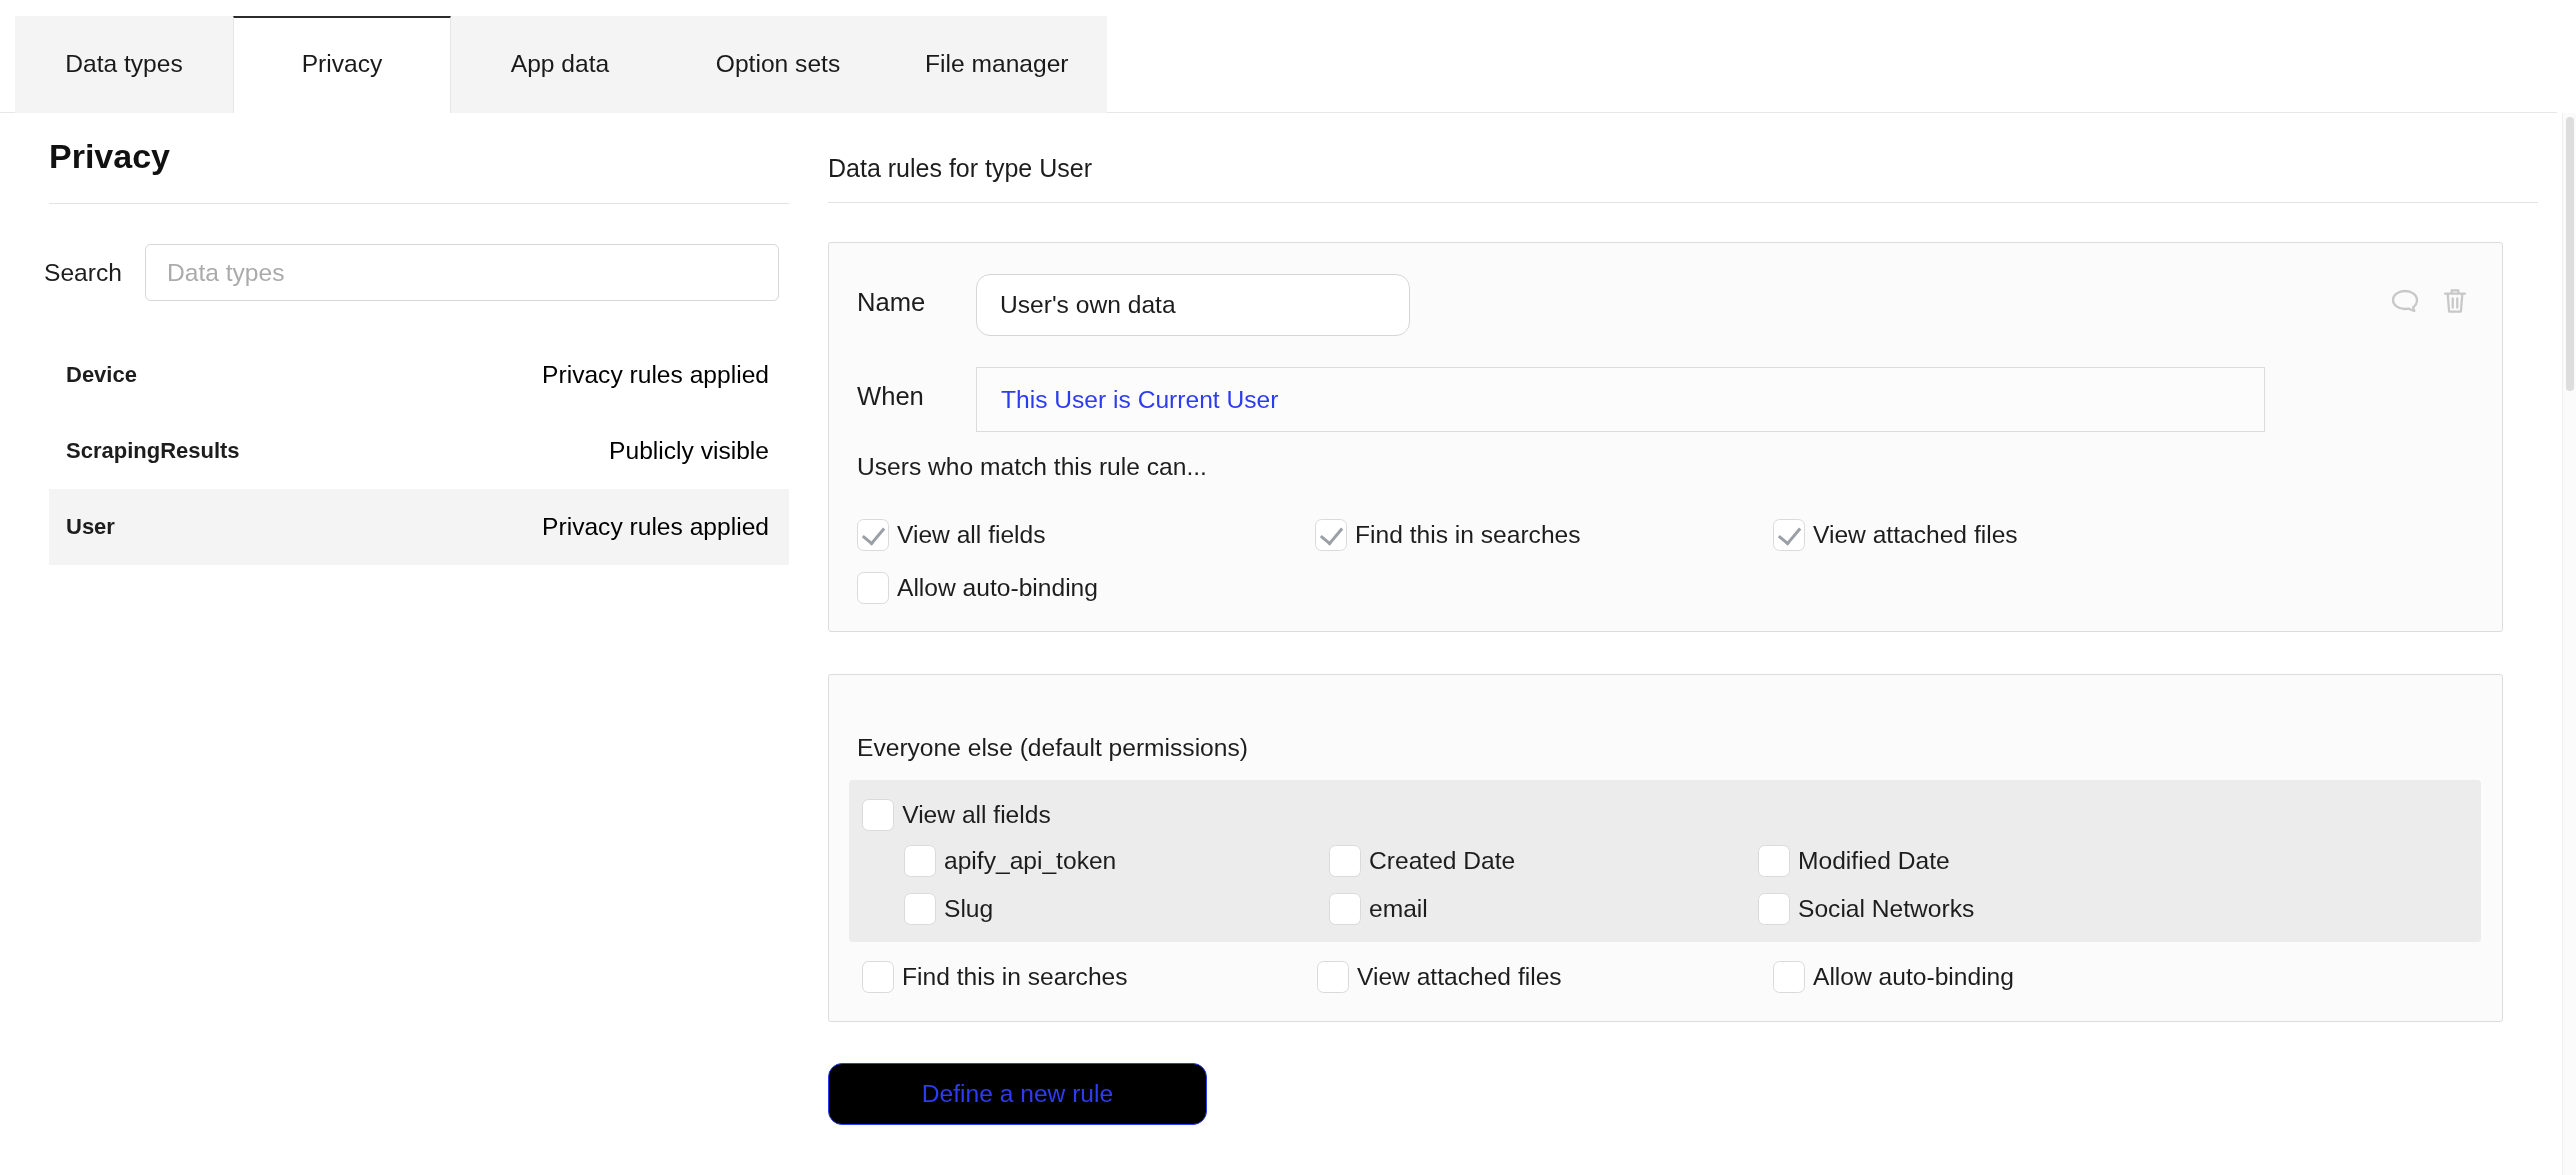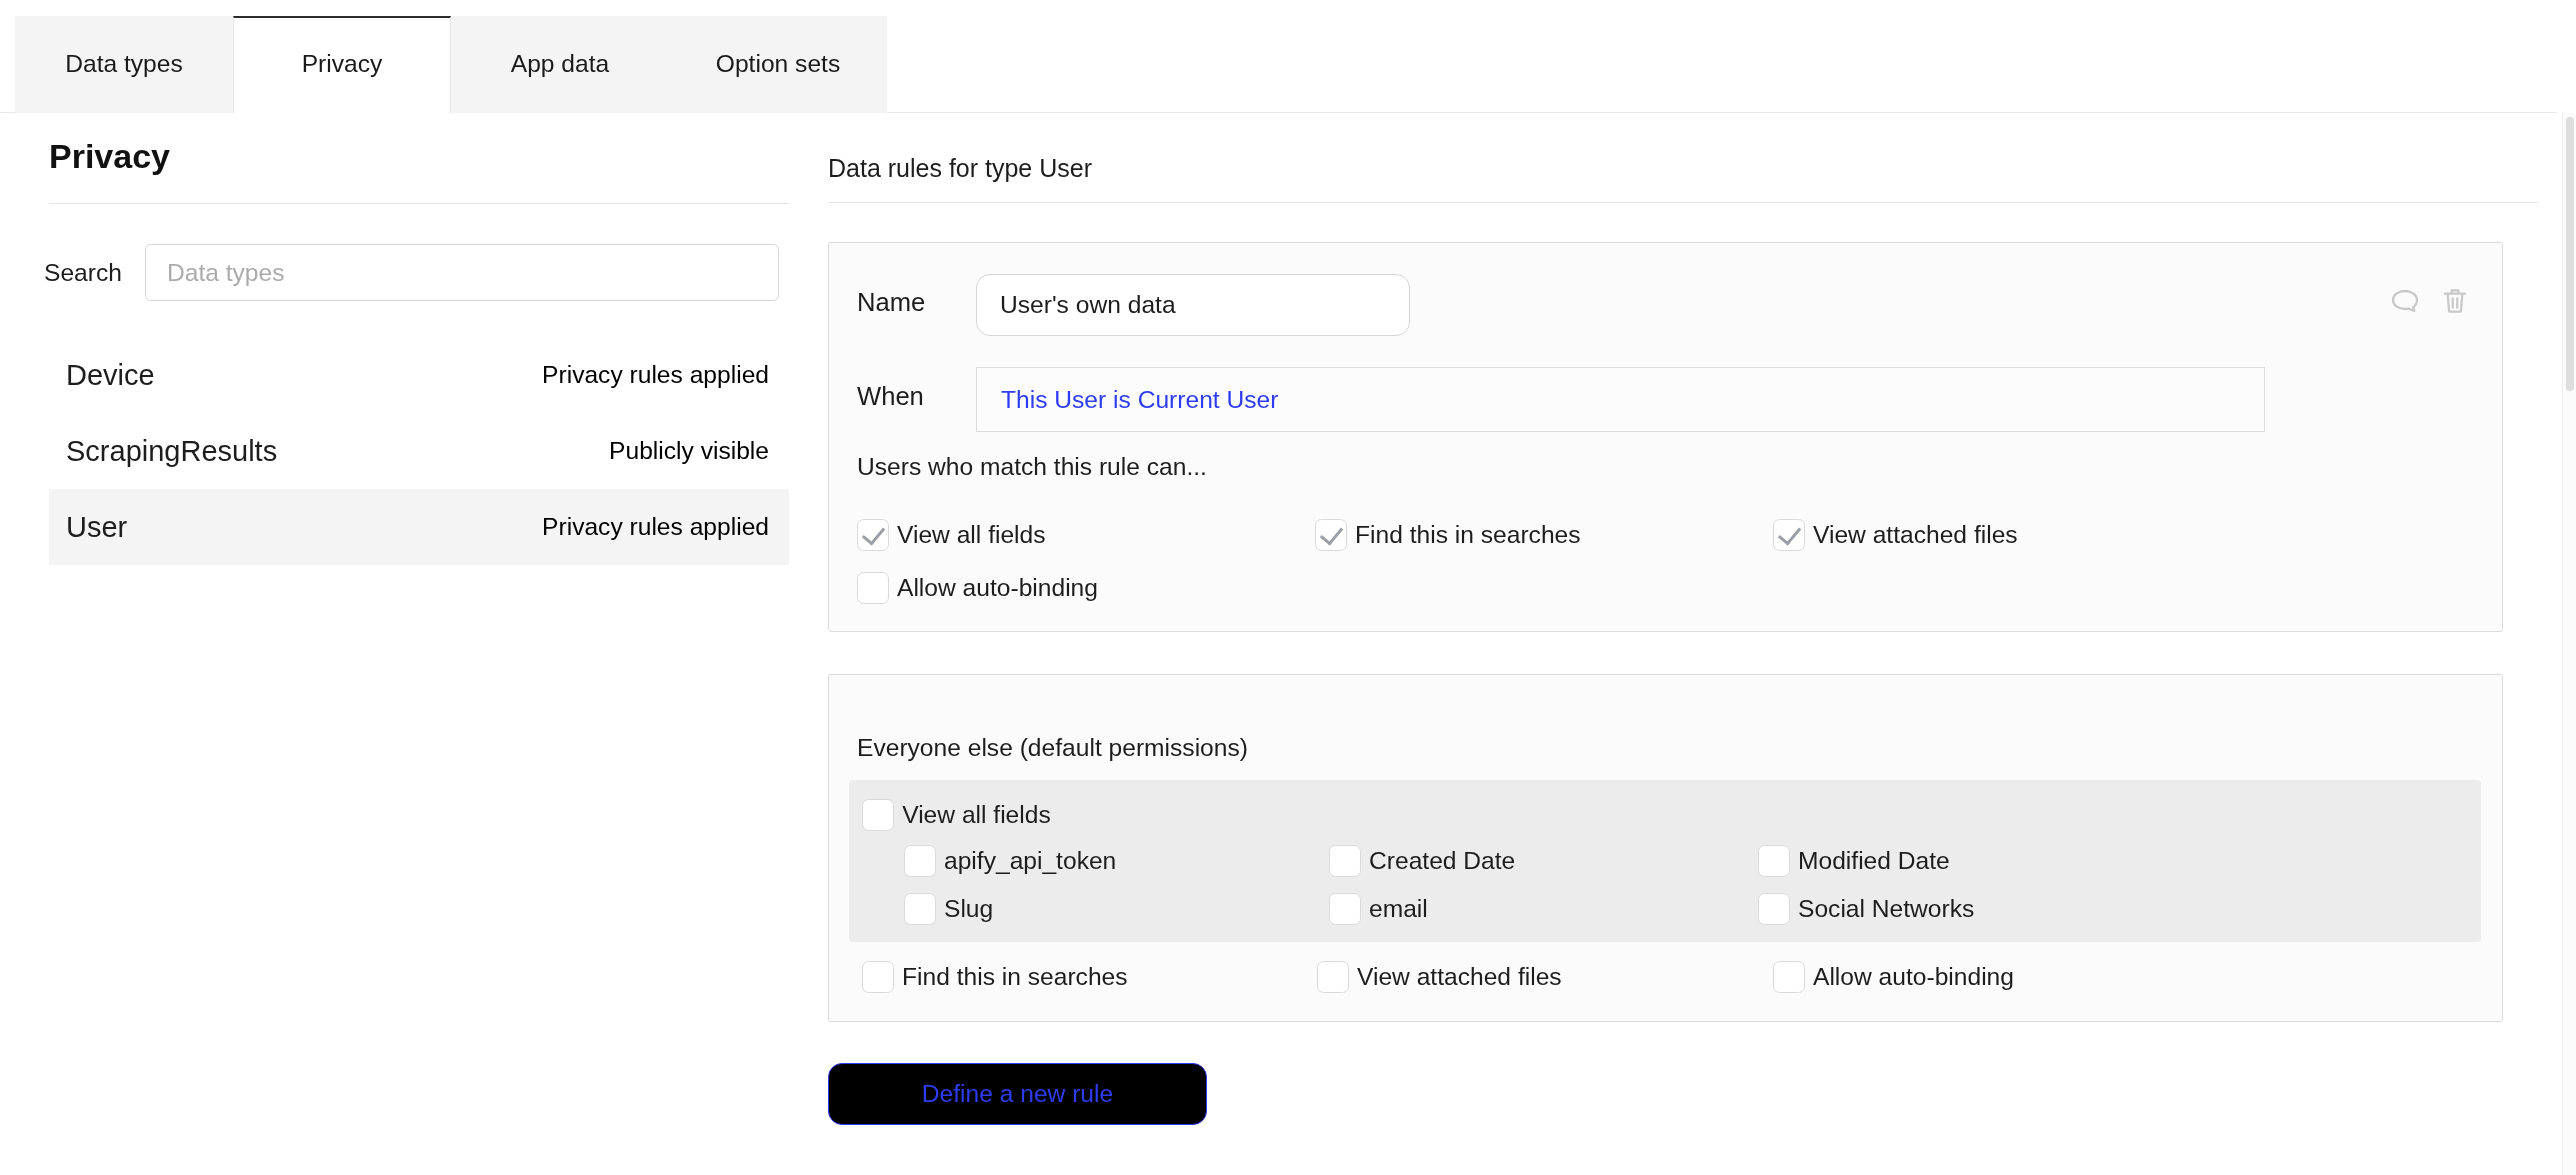--- a/index.html
+++ b/index.html
@@ -20,21 +20,21 @@
   .search-row { position:absolute; left:44px; top:244px; width:745px; height:57px; display:flex; align-items:center; }
   .search-label { font-size:24.6px; color:#1d1d1d; margin-right:23px; }
   .search-input { width:634px; height:57px; border:0.9px solid #d6d6d6; border-radius:5.7px;
                   font-size:24.6px; padding:0 21px; color:#1d1d1d; outline:none;
                   font-family:"Liberation Sans","DejaVu Sans",sans-serif; }
   .search-input::placeholder { color:#ababab; }
   .type-list { position:absolute; left:49px; top:337px; width:740px; }
   .type-row { height:76px; display:flex; align-items:center; justify-content:space-between;
               padding:0 20px 0 17px; cursor:pointer; }
   .type-row.selected { background:#f4f4f4; }
-  .type-name { font-size:29px; color:#1d1d1d; }
+  .type-name { font-size:22px; color:#1d1d1d;font-weight:bold; }
   .type-status { font-size:24.6px; color:#000000; }
 
   
   .main-title { position:absolute; left:828px; top:154px; font-size:25px; color:#1d1d1d; }
   .main-divider { position:absolute; left:828px; top:202px; width:1710px; height:0.9px; background:#e3e3e3; }
 
   .card { position:absolute; left:828px; width:1675px; background:#fbfbfb;
           border:0.9px solid #dcdcdc; border-radius:2.8px; }
   .card1 { top:242px; height:390px; }
   .card2 { top:674px; height:348px; }
@@ -79,20 +79,21 @@
 </style>
 </head>
 <body>
 
 <div class="tab-hairline"></div>
 <div class="tabbar">
   <div class="tab">Data types</div>
   <div class="tab active">Privacy</div>
   <div class="tab">App data</div>
   <div class="tab">Option sets</div>
+  <div class="tab">File manager</div>
 </div>
 
 <div class="privacy-title">Privacy</div>
 <div class="left-divider"></div>
 
 <div class="search-row">
   <span class="search-label">Search</span>
   <input class="search-input" type="text" placeholder="Data types" style="">
 </div>
 

